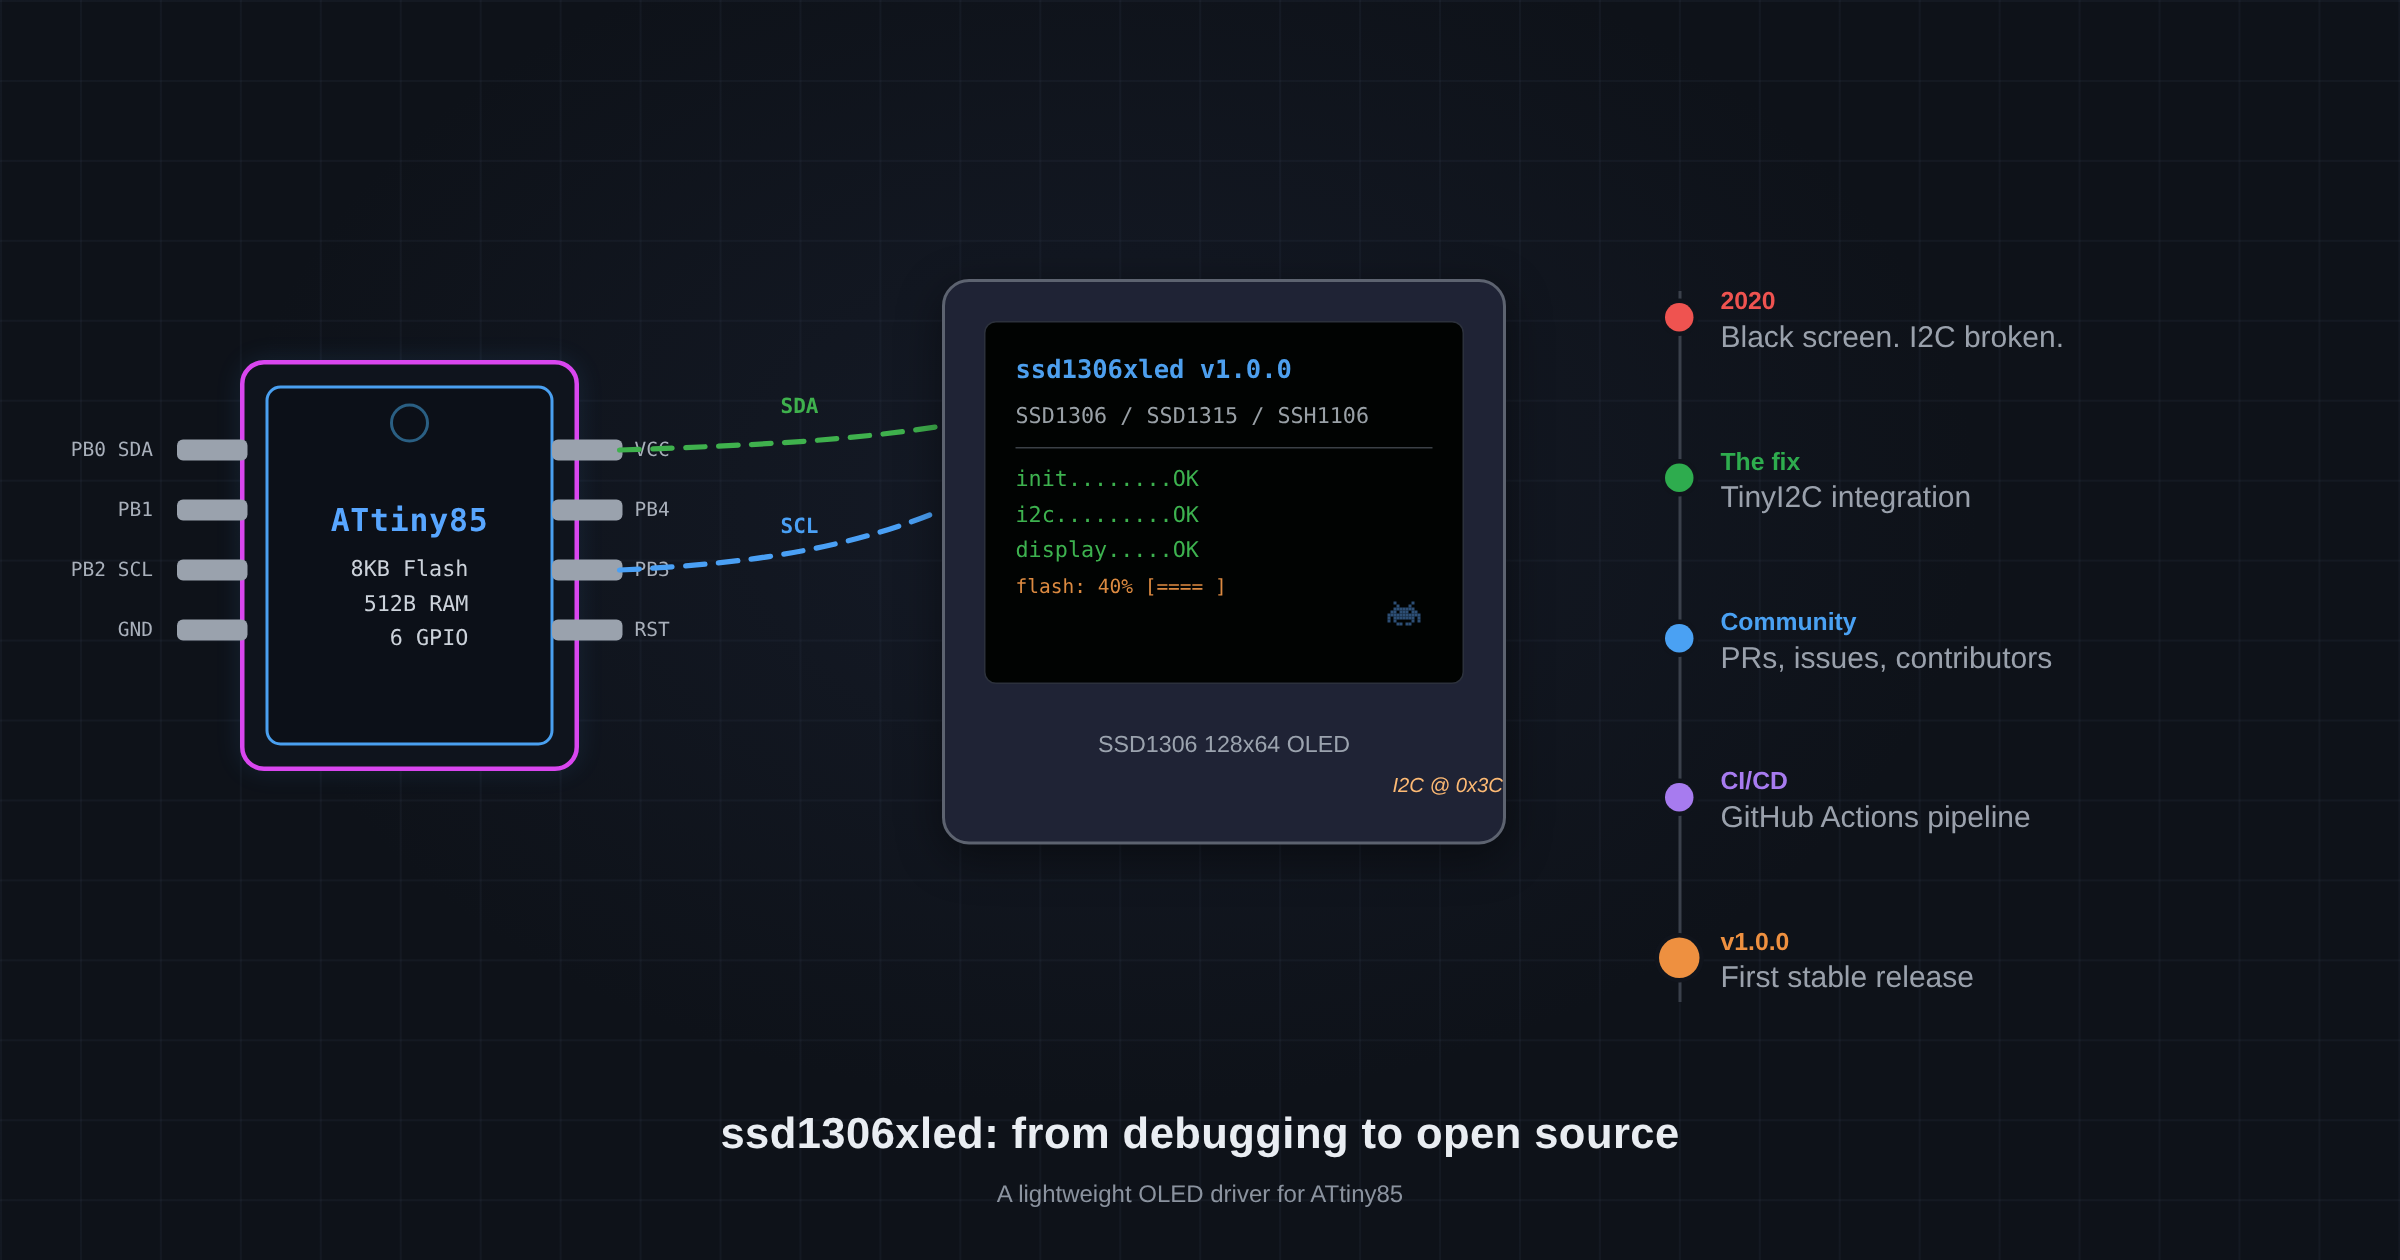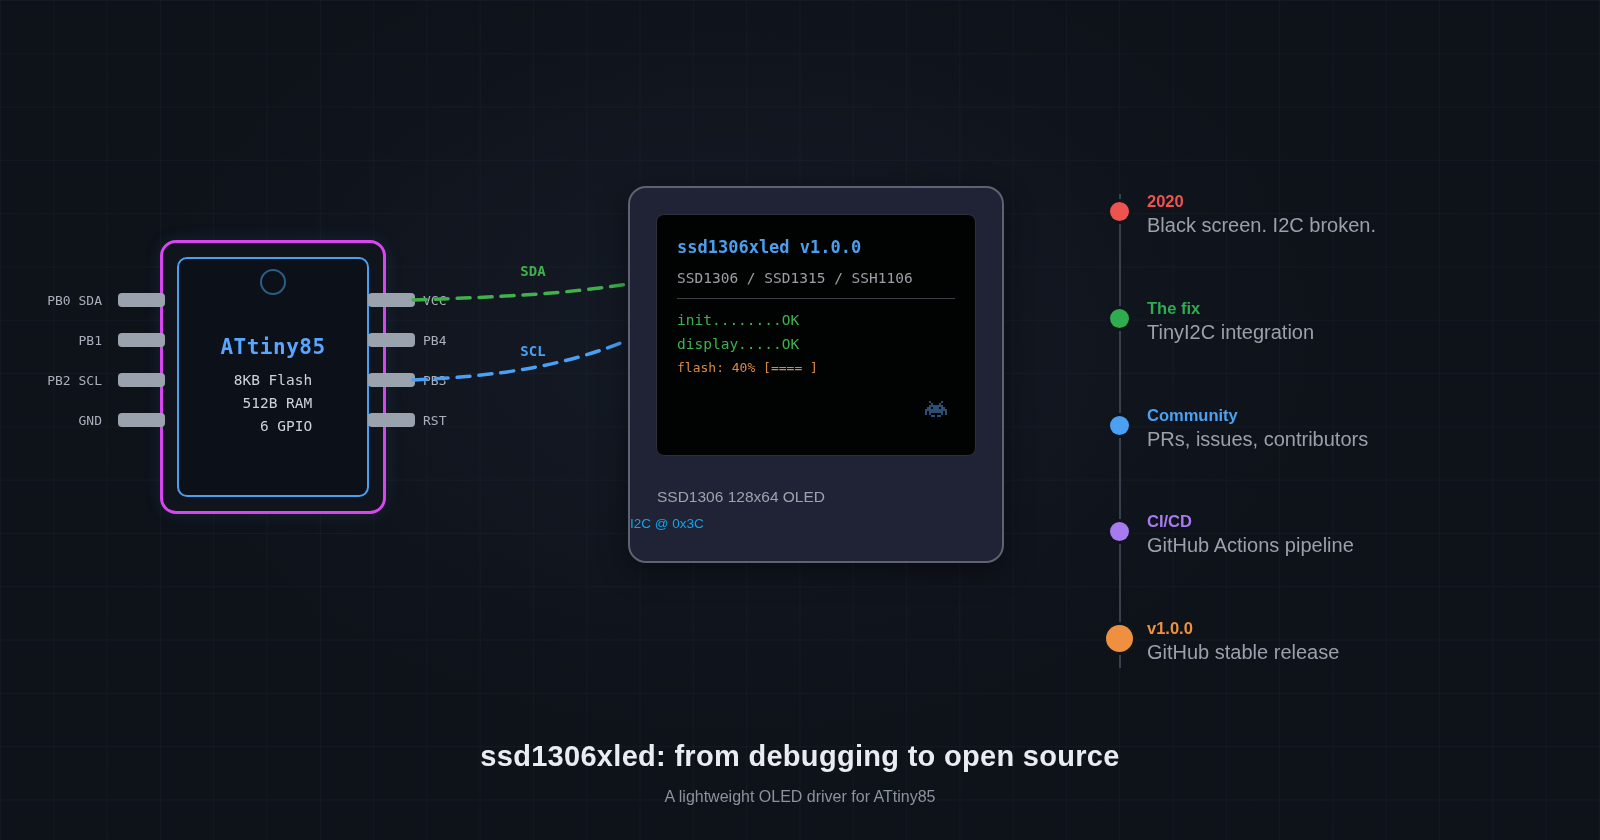--- a/index.html
+++ b/index.html
@@ -77,22 +77,22 @@
     box-shadow:
       4px 0 0 0 #2d4e74, 16px 0 0 0 #2d4e74,
       6px 2px 0 0 #2d4e74, 14px 2px 0 0 #2d4e74,
       4px 4px 0 0 #2d4e74, 6px 4px 0 0 #2d4e74, 8px 4px 0 0 #2d4e74, 10px 4px 0 0 #2d4e74, 12px 4px 0 0 #2d4e74, 14px 4px 0 0 #2d4e74, 16px 4px 0 0 #2d4e74,
       2px 6px 0 0 #2d4e74, 4px 6px 0 0 #2d4e74, 8px 6px 0 0 #2d4e74, 10px 6px 0 0 #2d4e74, 12px 6px 0 0 #2d4e74, 16px 6px 0 0 #2d4e74, 18px 6px 0 0 #2d4e74,
       0 8px 0 0 #2d4e74, 2px 8px 0 0 #2d4e74, 4px 8px 0 0 #2d4e74, 6px 8px 0 0 #2d4e74, 8px 8px 0 0 #2d4e74, 10px 8px 0 0 #2d4e74, 12px 8px 0 0 #2d4e74, 14px 8px 0 0 #2d4e74, 16px 8px 0 0 #2d4e74, 18px 8px 0 0 #2d4e74, 20px 8px 0 0 #2d4e74,
       0 10px 0 0 #2d4e74, 4px 10px 0 0 #2d4e74, 6px 10px 0 0 #2d4e74, 8px 10px 0 0 #2d4e74, 10px 10px 0 0 #2d4e74, 12px 10px 0 0 #2d4e74, 14px 10px 0 0 #2d4e74, 16px 10px 0 0 #2d4e74, 20px 10px 0 0 #2d4e74,
       0 12px 0 0 #2d4e74, 4px 12px 0 0 #2d4e74, 16px 12px 0 0 #2d4e74, 20px 12px 0 0 #2d4e74,
       6px 14px 0 0 #2d4e74, 8px 14px 0 0 #2d4e74, 12px 14px 0 0 #2d4e74, 14px 14px 0 0 #2d4e74;
   }
-  .oled-caption{position:absolute;top:300px;width:100%;font-size:15.5px;color:#9ba3ae;padding-left:27px;}
-  .oled-subcaption{position:absolute;top:328px;width:100%;text-align:left;font-size:13.5px;color:#0ea5e9;}
+  .oled-caption{position:absolute;top:300px;width:100%;text-align:center;font-size:15.5px;color:#9ba3ae;}
+  .oled-subcaption{position:absolute;top:328px;width:100%;text-align:right;font-size:13.5px;color:#fdba74;font-style:italic;}
 
   
   .tl-line{position:absolute;left:1119px;top:194px;width:2px;height:474px;background:#3a404b;}
   .tl-dot{position:absolute;width:19px;height:19px;border-radius:50%;box-shadow:0 0 0 3px #10141c;}
   .tl-dot.big{width:27px;height:27px;}
   .tl-text{position:absolute;left:1147px;}
   .tl-title{font-size:16.5px;font-weight:bold;line-height:20px;}
   .tl-desc{margin-top:5px;font-size:20px;color:#9aa1ac;line-height:18px;}
   .c-red{background:#ef5350;} .t-red{color:#ef5350;}
   .c-green{background:#2eac4e;} .t-green{color:#2eac4e;}
@@ -165,20 +165,21 @@
 </svg>
 <span class="wire-label sda">SDA</span>
 <span class="wire-label scl">SCL</span>
 
 <div class="oled-module">
   <div class="oled-screen">
     <div class="screen-title">ssd1306xled v1.0.0</div>
     <div class="screen-subtitle">SSD1306 / SSD1315 / SSH1106</div>
     <hr class="screen-divider">
     <div class="status-line">init........OK</div>
+    <div class="status-line">i2c.........OK</div>
     <div class="status-line">display.....OK</div>
     <div class="meter-line">flash: 40% [==== ]</div>
     <div class="invader"></div>
   </div>
   <div class="oled-caption">SSD1306 128x64 OLED</div>
   <div class="oled-subcaption">I2C @ 0x3C</div>
 </div>
 
 <div class="tl-line"></div>
 
@@ -202,17 +203,17 @@
 
 <span class="tl-dot c-purple" style="left:1110px;top:522px"></span>
 <div class="tl-text" style="top:511px">
   <div class="tl-title t-purple">CI/CD</div>
   <div class="tl-desc">GitHub Actions pipeline</div>
 </div>
 
 <span class="tl-dot c-orange big" style="left:1106px;top:625px"></span>
 <div class="tl-text" style="top:618px">
   <div class="tl-title t-orange">v1.0.0</div>
-  <div class="tl-desc">GitHub stable release</div>
+  <div class="tl-desc">First stable release</div>
 </div>
 
 <div class="footer-title">ssd1306xled: from debugging to open source</div>
 <div class="footer-subtitle">A lightweight OLED driver for ATtiny85</div>
 
 </body></html>

